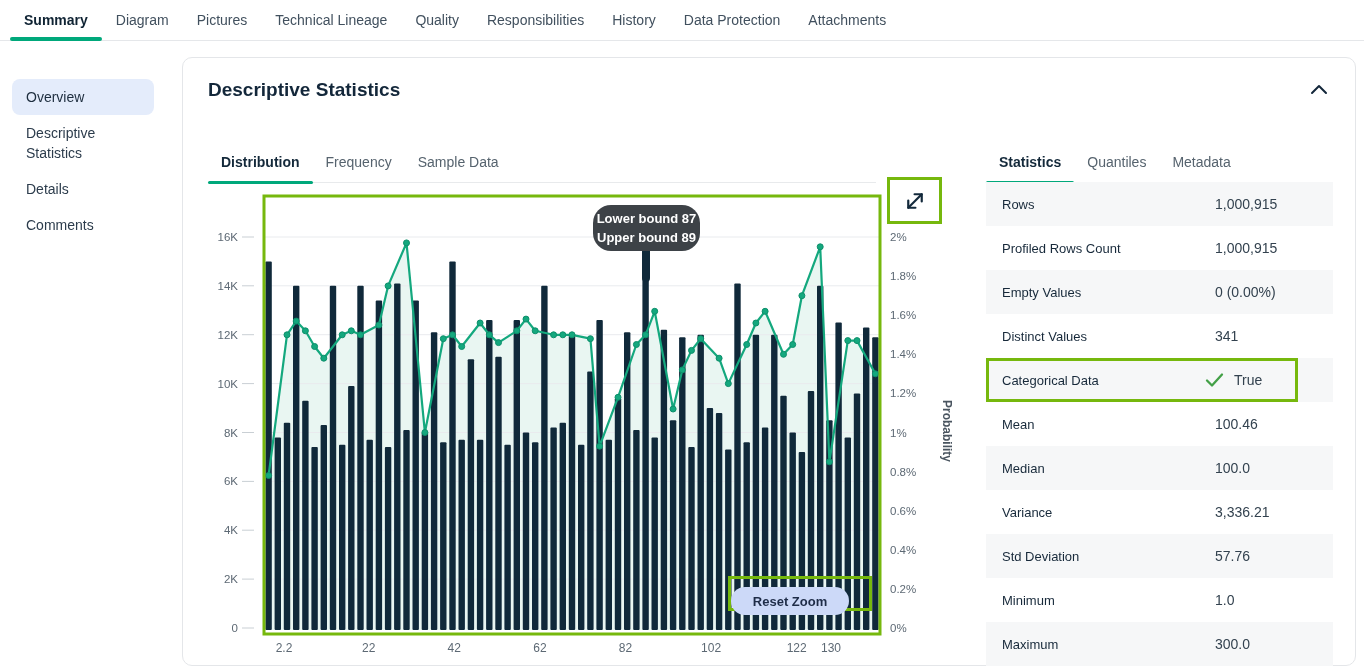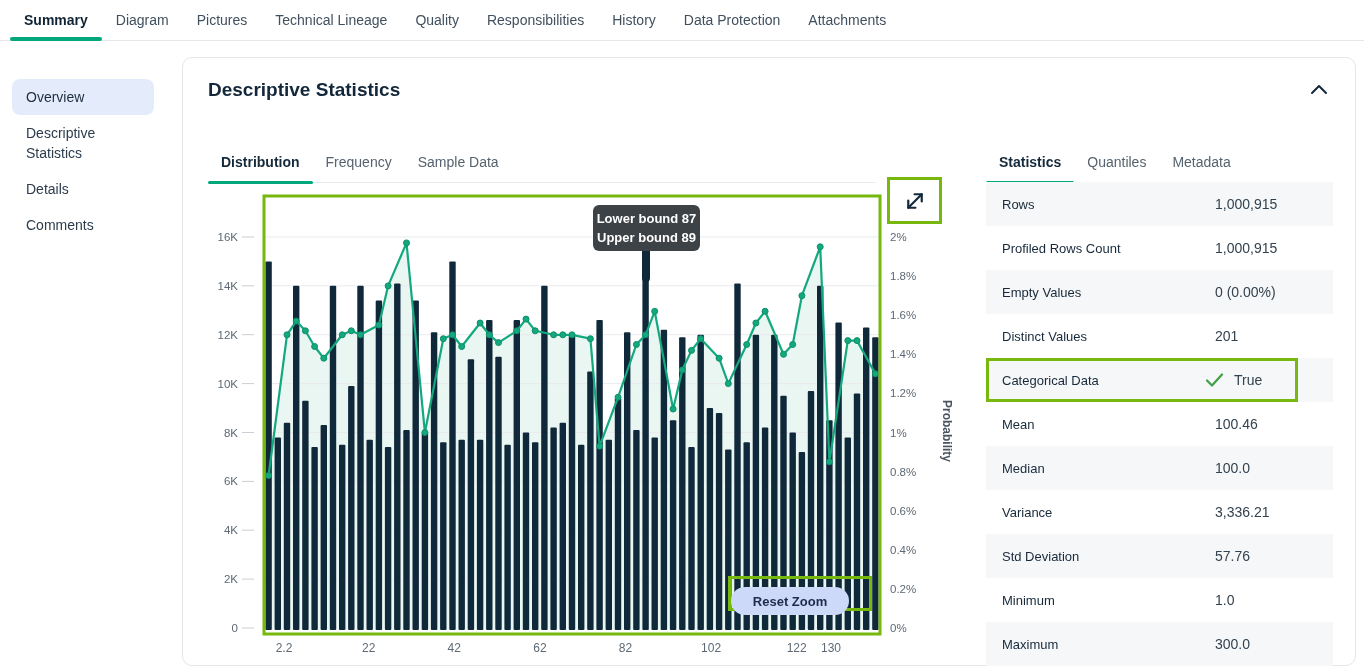--- a/index.html
+++ b/index.html
@@ -48,21 +48,21 @@
   .tabstrip .tab.active::after {
     content:""; position:absolute; left:0; right:0; bottom:-2px; height:3px;
     background:var(--accent); border-radius:3px;
   }
   .chart-tabs { left:25px; top:86px; width:668px; }
   .stats-tabs { left:803px; top:86px; width:347px; }
   
   .chart-area { position:absolute; left:25px; top:128px; width:760px; height:478px; }
   .chart-tooltip {
     position:absolute; left:385px; top:19px; width:107px; padding:4px 0;
-    background:var(--tooltipBg); border-radius:6px; color:#fff;
+    background:var(--tooltipBg); border-radius:18px; color:#fff;
     font-size:13px; font-weight:bold; line-height:19px; text-align:center; z-index:3;
   }
   .tooltip-stem { position:absolute; left:434px; top:58px; width:8px; height:38px;
     background:var(--bar); border-radius:4px; z-index:2; }
   .reset-annotation {
     position:absolute; left:520px; top:390px; width:144px; height:35px;
     border:3px solid var(--annot); z-index:4;
   }
   .reset-pill {
     width:118px; height:28px; margin:8px auto 0; background:var(--pillBg);
@@ -327,21 +327,21 @@
         <div class="srow">
           <span class="lbl">Profiled Rows Count</span>
           <span class="val">1,000,915</span>
         </div>
         <div class="srow striped">
           <span class="lbl">Empty Values</span>
           <span class="val">0 (0.00%)</span>
         </div>
         <div class="srow">
           <span class="lbl">Distinct Values</span>
-          <span class="val">201</span>
+          <span class="val">341</span>
         </div>
         <div class="srow striped">
           <span class="lbl">Categorical Data</span>
           <span class="val-check">
             <svg width="19" height="16" viewBox="0 0 19 16">
               <polyline points="2,8.5 7,13.5 17,2.5" fill="none" stroke="#43a047" stroke-width="2.3" stroke-linecap="round" stroke-linejoin="round"></polyline>
             </svg>
             <span>True</span>
           </span>
         </div>

